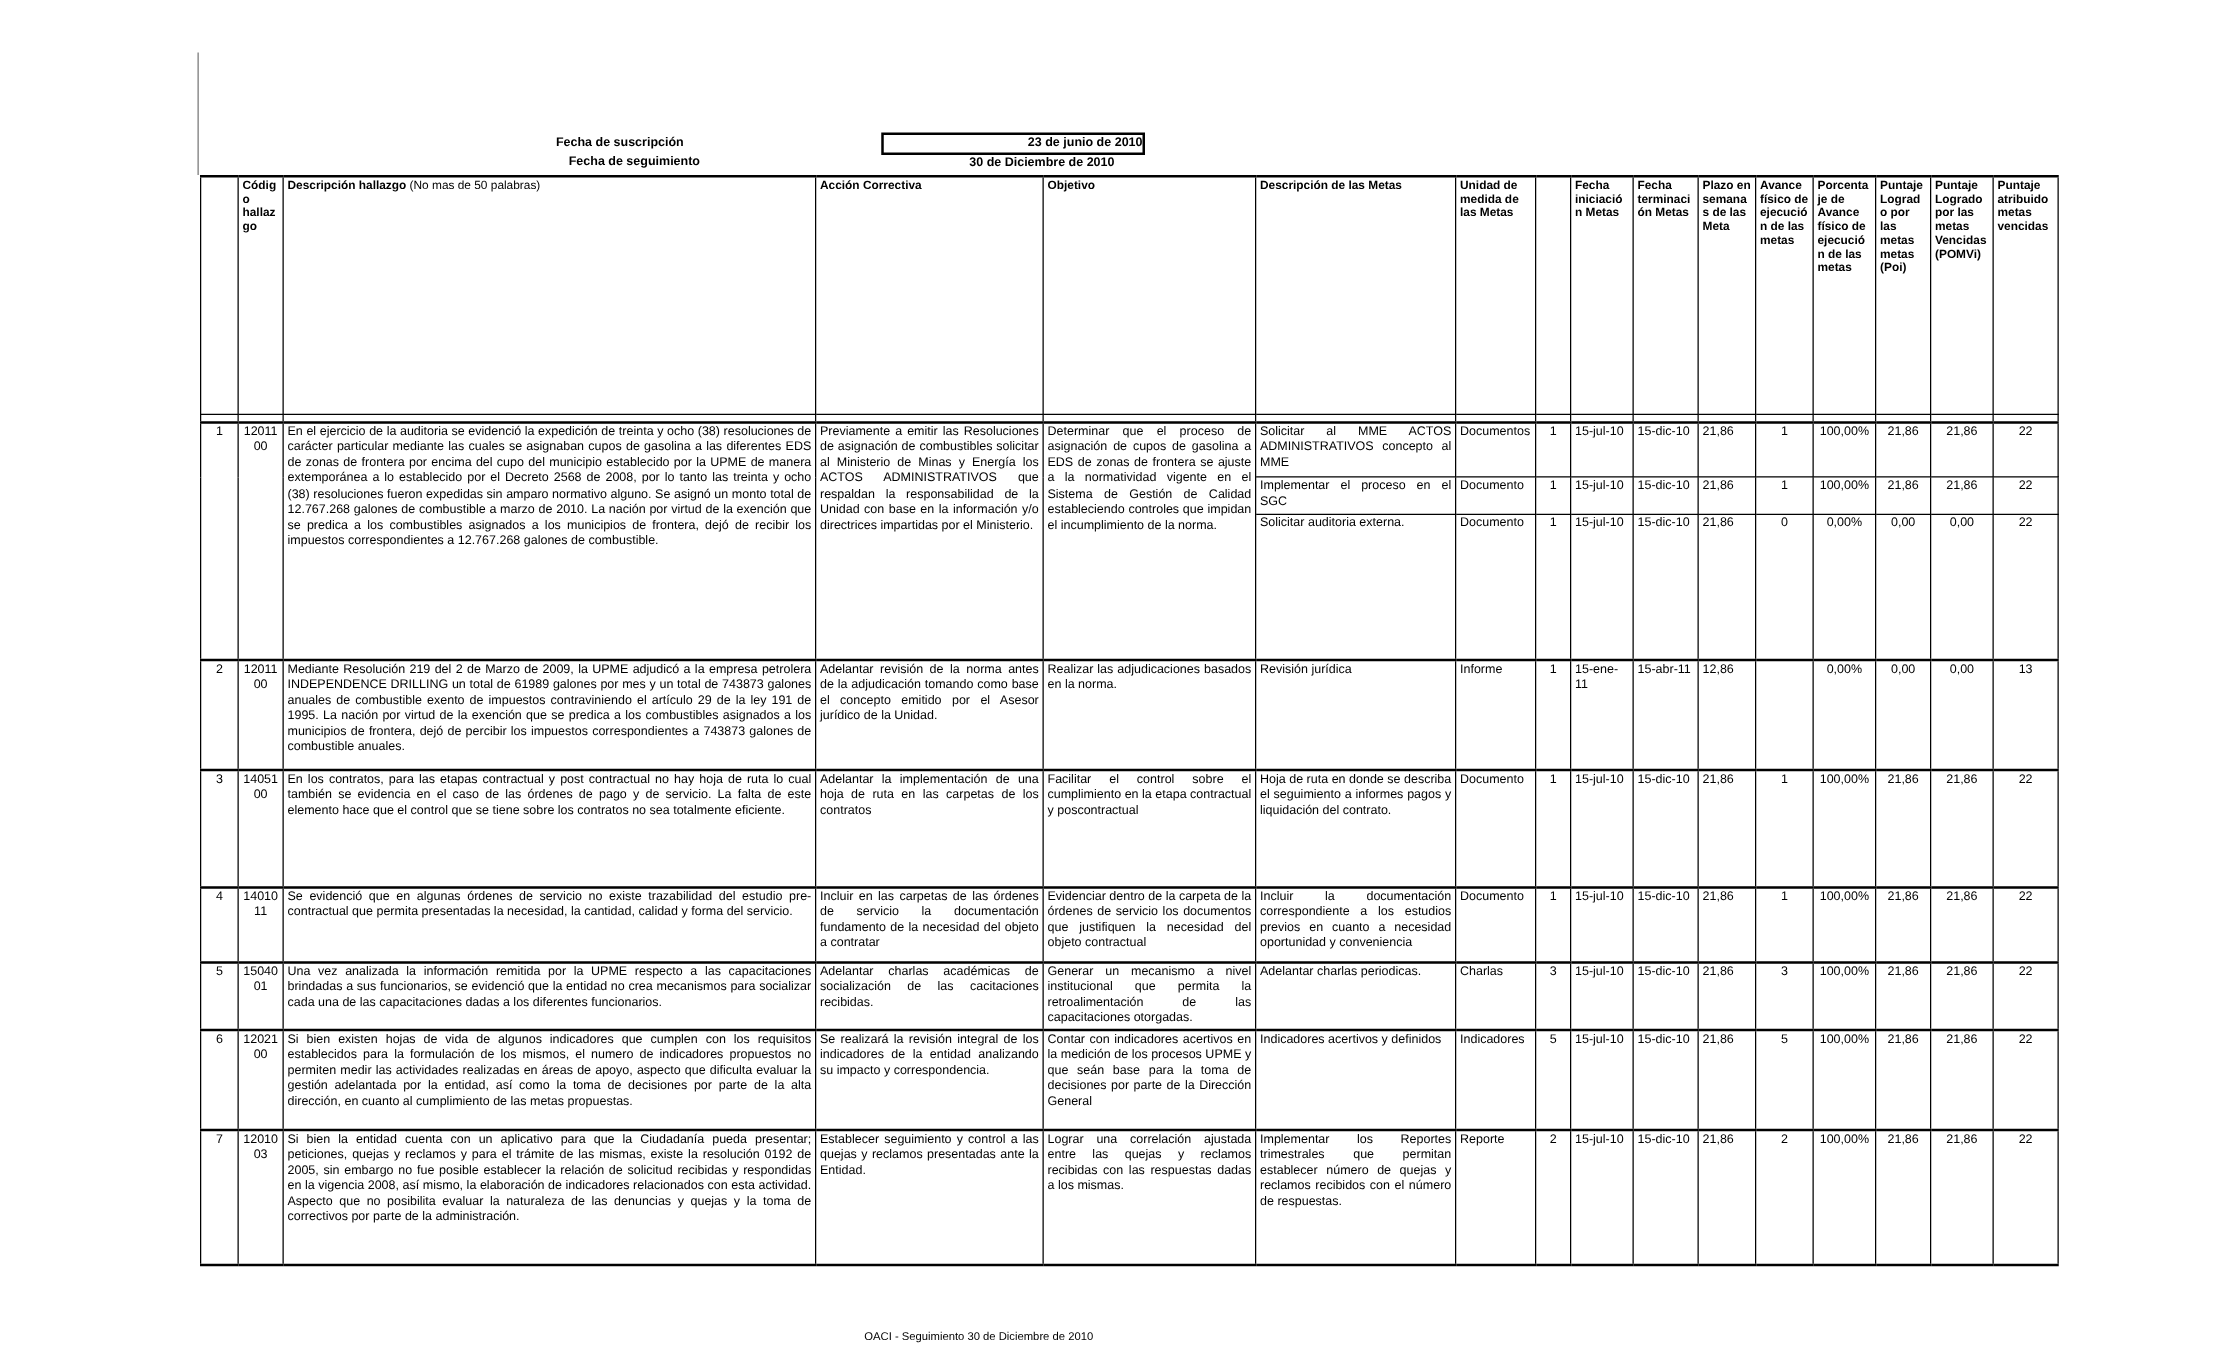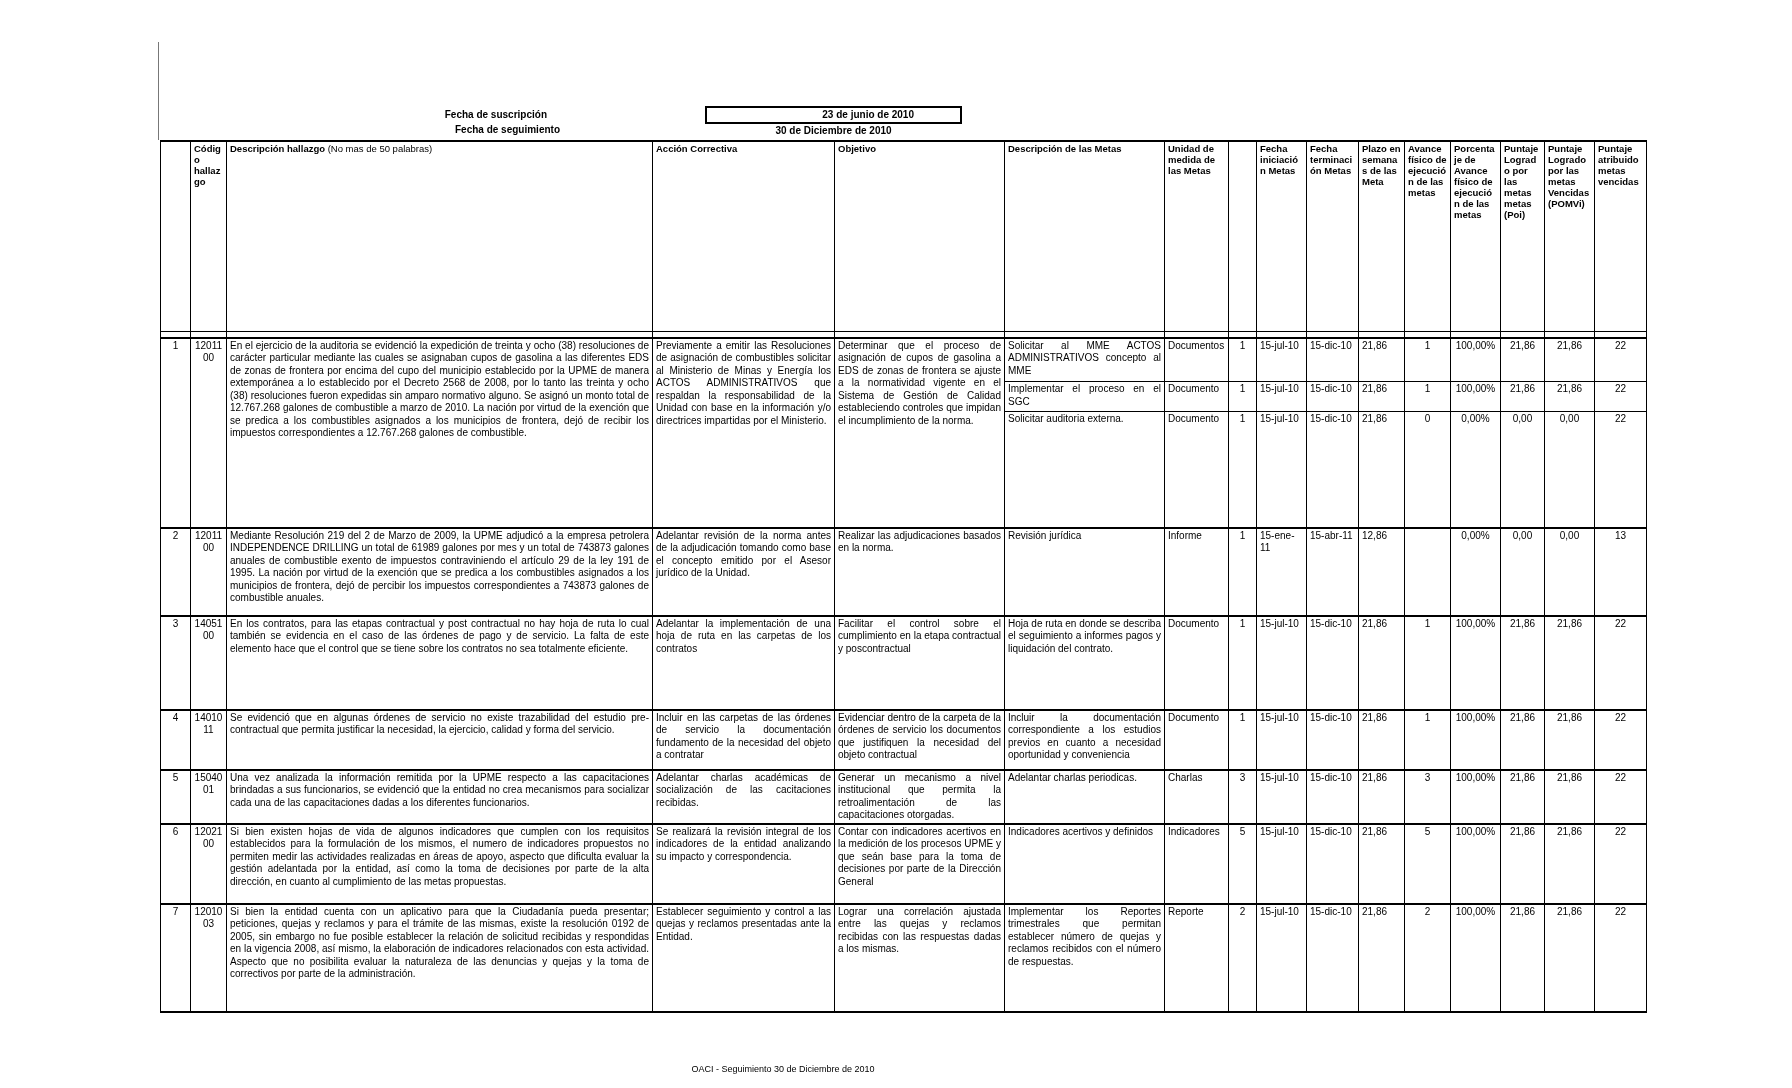--- a/index.html
+++ b/index.html
@@ -10,21 +10,21 @@
   .title-block{position:absolute;left:360px;top:42px;width:700px;text-align:center;
                font-weight:bold;font-size:10px;line-height:13px;}
   .entity-block{position:absolute;left:215px;top:65px;font-size:10px;font-weight:bold;line-height:13px;}
   .entity-line .lbl{margin-right:7px;}
   .entity-line .lbl-nit{margin-right:16px;}
   .date-label-1{position:absolute;left:377px;top:109px;width:170px;text-align:right;
                 font-weight:bold;font-size:10px;}
   .date-label-2{position:absolute;left:390px;top:124px;width:170px;text-align:right;
                 font-weight:bold;font-size:10px;}
   .date-box{position:absolute;left:705px;top:106px;width:207px;height:14px;border:2px solid #000;
-            font-weight:bold;font-size:10px;line-height:14px;text-align:right;padding-right:46px;}
+            font-weight:bold;font-size:10px;line-height:14px;text-align:right;}
   .date-seg{position:absolute;left:705px;top:125px;width:257px;text-align:center;
             font-weight:bold;font-size:10px;}
   .edge-line{position:absolute;left:158px;top:42px;width:1px;height:98px;background:#777;}
 
   
   .table-wrap{position:absolute;left:160px;top:140px;}
   table.plan{border-collapse:collapse;table-layout:fixed;width:1486px;}
   table.plan th,table.plan td{border:1px solid #000;padding:1px 3px;font-size:10px;
         line-height:12.5px;vertical-align:top;overflow:hidden;word-wrap:break-word;}
   table.plan thead th{font-weight:bold;font-size:9.5px;line-height:11px;height:68px;
@@ -200,21 +200,21 @@
             <td class="c-plazo">21,86</td>
             <td class="c-av">1</td>
             <td class="c-pct">100,00%</td>
             <td class="c-poi">21,86</td>
             <td class="c-pomvi">21,86</td>
             <td class="c-pv">22</td>
           </tr>
           <tr class="hallazgo-start" style="height: 60px;">
             <td rowspan="1" class="c-num">4</td>
             <td rowspan="1" class="c-codigo">1401011</td>
-            <td rowspan="1" class="c-desc">Se evidenció que en algunas órdenes de servicio no existe trazabilidad del estudio pre-contractual que permita justificar la necesidad, la ejercicio, calidad y forma del servicio.</td>
+            <td rowspan="1" class="c-desc">Se evidenció que en algunas órdenes de servicio no existe trazabilidad del estudio pre-contractual que permita presentadas la necesidad, la cantidad, calidad y forma del servicio.</td>
             <td rowspan="1" class="c-accion">Incluir en las carpetas de las órdenes de servicio la documentación fundamento de la necesidad del objeto a contratar</td>
             <td rowspan="1" class="c-objetivo">Evidenciar dentro de la carpeta de la órdenes de servicio los documentos que justifiquen la necesidad del objeto contractual</td>
             <td class="c-meta">Incluir la documentación correspondiente a los estudios previos en cuanto a necesidad oportunidad y conveniencia</td>
             <td class="c-unidad">Documento</td>
             <td class="c-dim">1</td>
             <td class="c-fi">15-jul-10</td>
             <td class="c-ff">15-dic-10</td>
             <td class="c-plazo">21,86</td>
             <td class="c-av">1</td>
             <td class="c-pct">100,00%</td>

